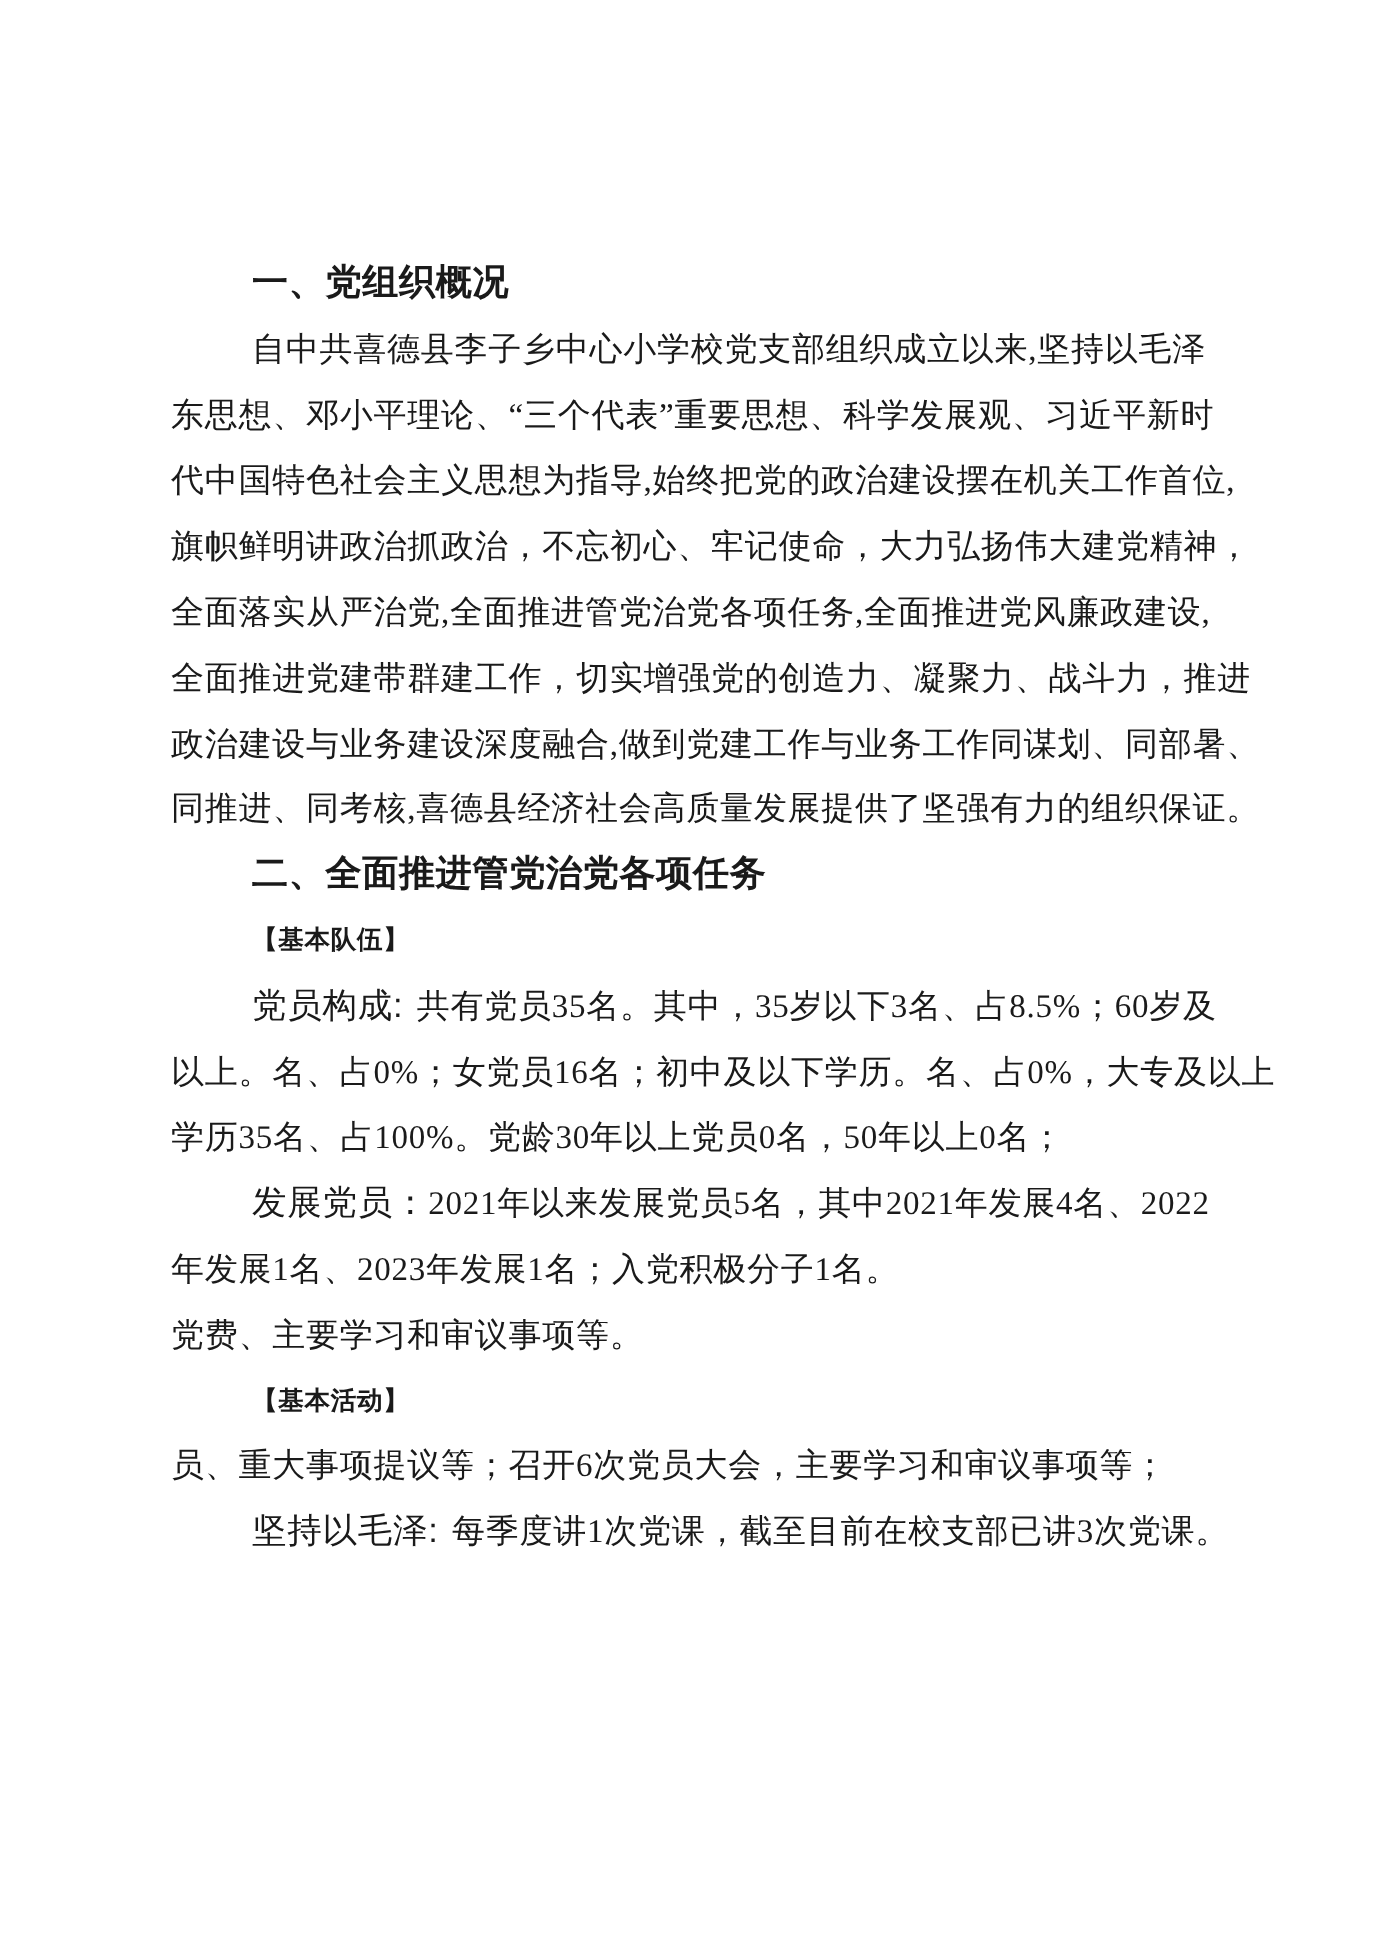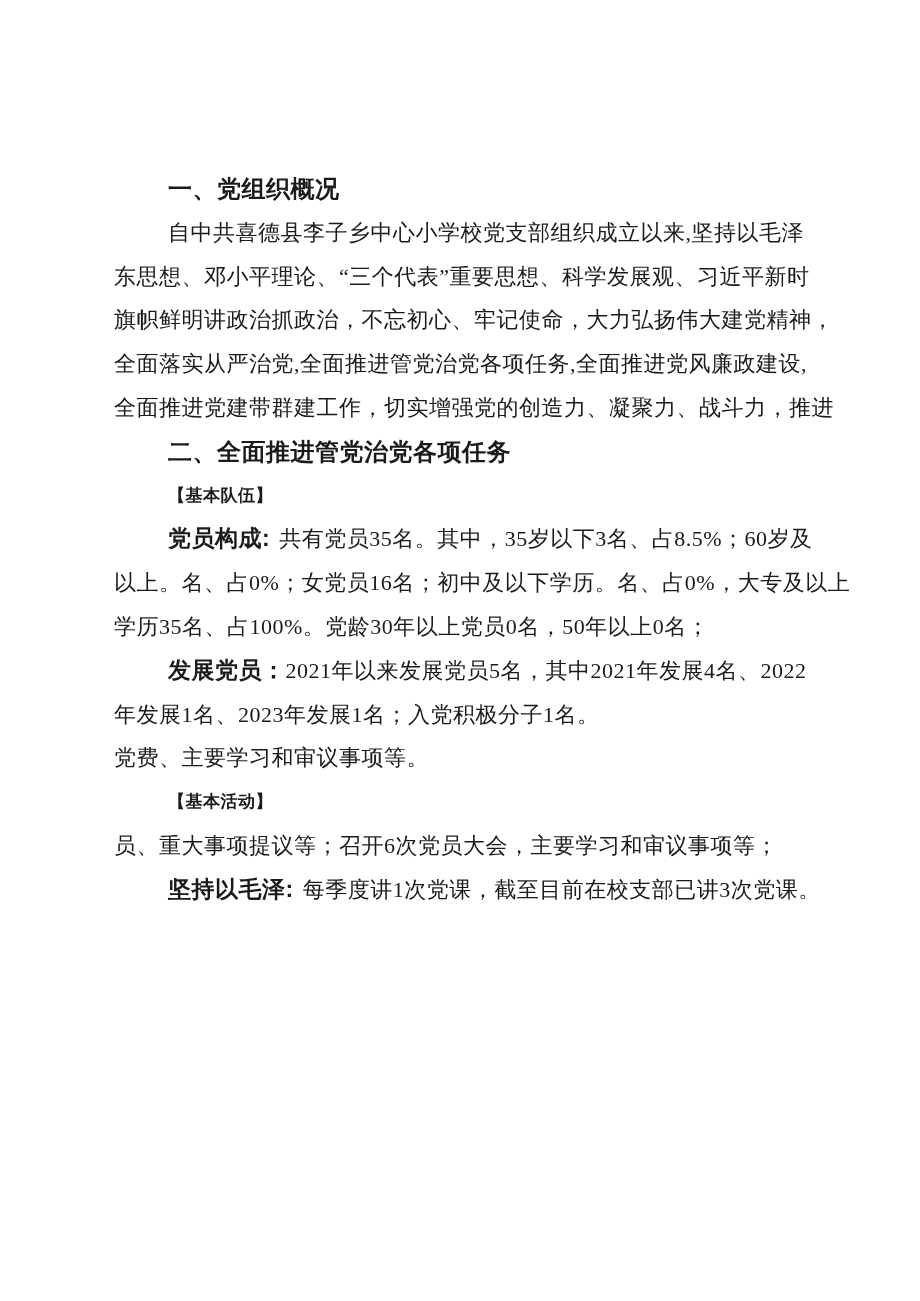--- a/index.html
+++ b/index.html
@@ -33,38 +33,41 @@
     letter-spacing:0.5px;
   }
   .sub{
     font-family:"Liberation Sans","DejaVu Sans",sans-serif;
     font-weight:700;
     font-size:17px;
     letter-spacing:0.5px;
   }
   .lead{
     font-family:"Liberation Sans","DejaVu Sans",sans-serif;
-    font-weight:700;
+    font-weight:400;
     font-size:23px;
   }
   .gap{ margin-right:9px; }
 </style>
 </head>
 <body>
 
 <div class="page">
   <div class="doc">
 
     <div class="ln h ind">一、党组织概况</div>
 
     <div class="ln ind">自中共喜德县李子乡中心小学校党支部组织成立以来,坚持以毛泽</div>
     <div class="ln">东思想、邓小平理论、“三个代表”重要思想、科学发展观、习近平新时</div>
+    <div class="ln">代中国特色社会主义思想为指导,始终把党的政治建设摆在机关工作首位,</div>
     <div class="ln">旗帜鲜明讲政治抓政治，不忘初心、牢记使命，大力弘扬伟大建党精神，</div>
     <div class="ln">全面落实从严治党,全面推进管党治党各项任务,全面推进党风廉政建设,</div>
     <div class="ln">全面推进党建带群建工作，切实增强党的创造力、凝聚力、战斗力，推进</div>
+    <div class="ln">政治建设与业务建设深度融合,做到党建工作与业务工作同谋划、同部暑、</div>
+    <div class="ln">同推进、同考核,喜德县经济社会高质量发展提供了坚强有力的组织保证。</div>
 
     <div class="ln h ind">二、全面推进管党治党各项任务</div>
 
     <div class="ln sub ind">【基本队伍】</div>
 
     <div class="ln ind"><span class="lead gap">党员构成:</span><span>共有党员35名。其中，35岁以下3名、占8.5%；60岁及</span></div>
     <div class="ln">以上。名、占0%；女党员16名；初中及以下学历。名、占0%，大专及以上</div>
     <div class="ln">学历35名、占100%。党龄30年以上党员0名，50年以上0名；</div>
 
     <div class="ln ind"><span class="lead">发展党员：</span><span>2021年以来发展党员5名，其中2021年发展4名、2022</span></div>

